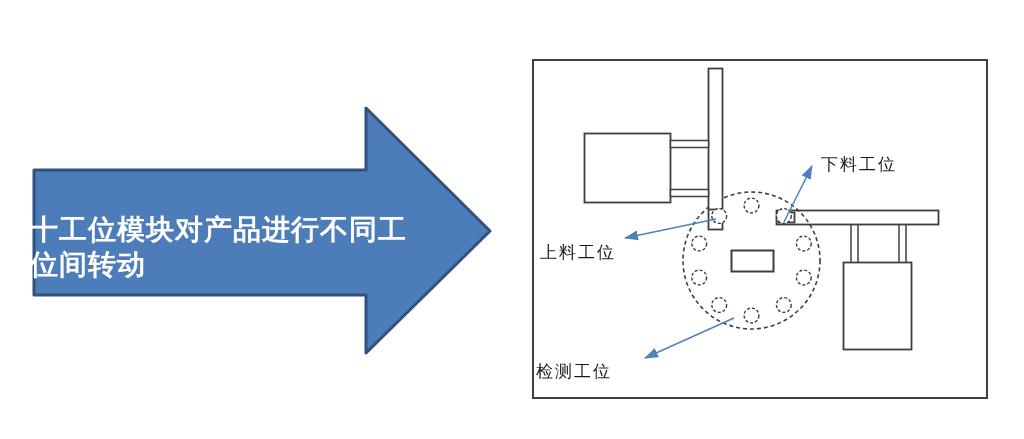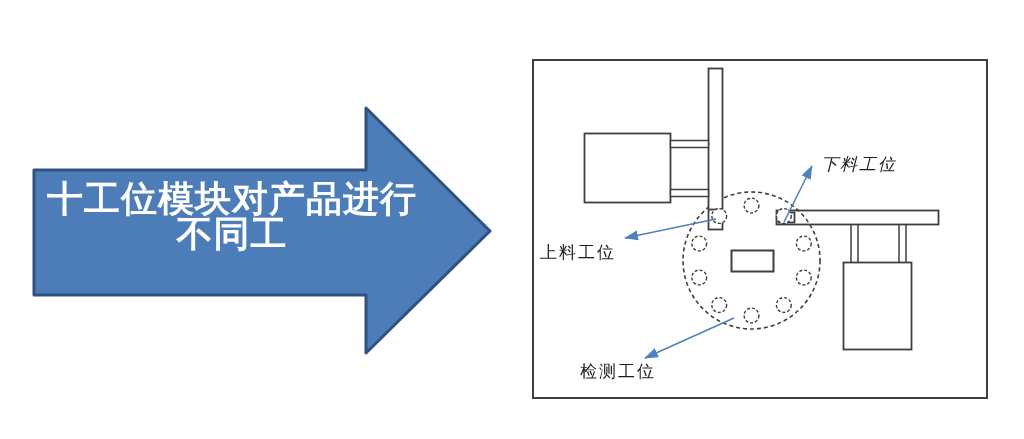--- a/index.html
+++ b/index.html
@@ -2,43 +2,44 @@
 <html><head>
 <meta charset="utf-8">
 <style>
   html,body{margin:0;padding:0;background:#fff;}
   .page{
     position:relative;width:1024px;height:439px;background:#fff;overflow:hidden;
     font-family:"Liberation Serif","DejaVu Serif",serif;
   }
   .layer{position:absolute;left:0;top:0;width:1024px;height:439px;}
   .arrow-text{
-    position:absolute;left:30px;top:182px;width:404px;
-    text-align:center;font-weight:bold;font-size:36px;line-height:35px;
+    position:absolute;left:30px;top:212px;width:404px;
+    text-align:left;font-weight:bold;font-size:28px;line-height:35px;
     color:#fff;letter-spacing:1px;
   }
   .dlabel{
     position:absolute;font-size:17px;line-height:19px;color:#1c1c1c;
     letter-spacing:2px;white-space:nowrap;
   }
-  .lbl-unloading{left:821px;top:155px;font-style:italic;}
+  .lbl-unloading{left:821px;top:155px;}
   .lbl-loading{left:540px;top:243px;}
-  .lbl-inspection{left:580px;top:362px;}
+  .lbl-inspection{left:536px;top:362px;}
 </style>
 </head>
 <body>
 
 <div class="page">
 
   <svg class="layer" viewBox="0 0 1024 439">
     <polygon points="34,170 366,170 366,108 490,231 366,353 366,295 34,295" stroke-width="3" stroke-linejoin="round" fill="#4d7db9" stroke="#30527e"></polygon>
   </svg>
 
   <div class="arrow-text" style="color: rgb(255, 255, 255);">
     <div>十工位模块对产品进行不同工</div>
+    <div>位间转动</div>
   </div>
 
   <svg class="layer" viewBox="0 0 1024 439">
     <defs>
       <marker id="ah" viewBox="0 0 14 10" refX="13" refY="5" markerWidth="14" markerHeight="10" orient="auto" markerUnits="userSpaceOnUse">
         <path d="M0 0 L14 5 L0 10 Z" fill="#4f81bd"></path>
       </marker>
     </defs>
 
     <g fill="none" stroke="#3f3f3f">

